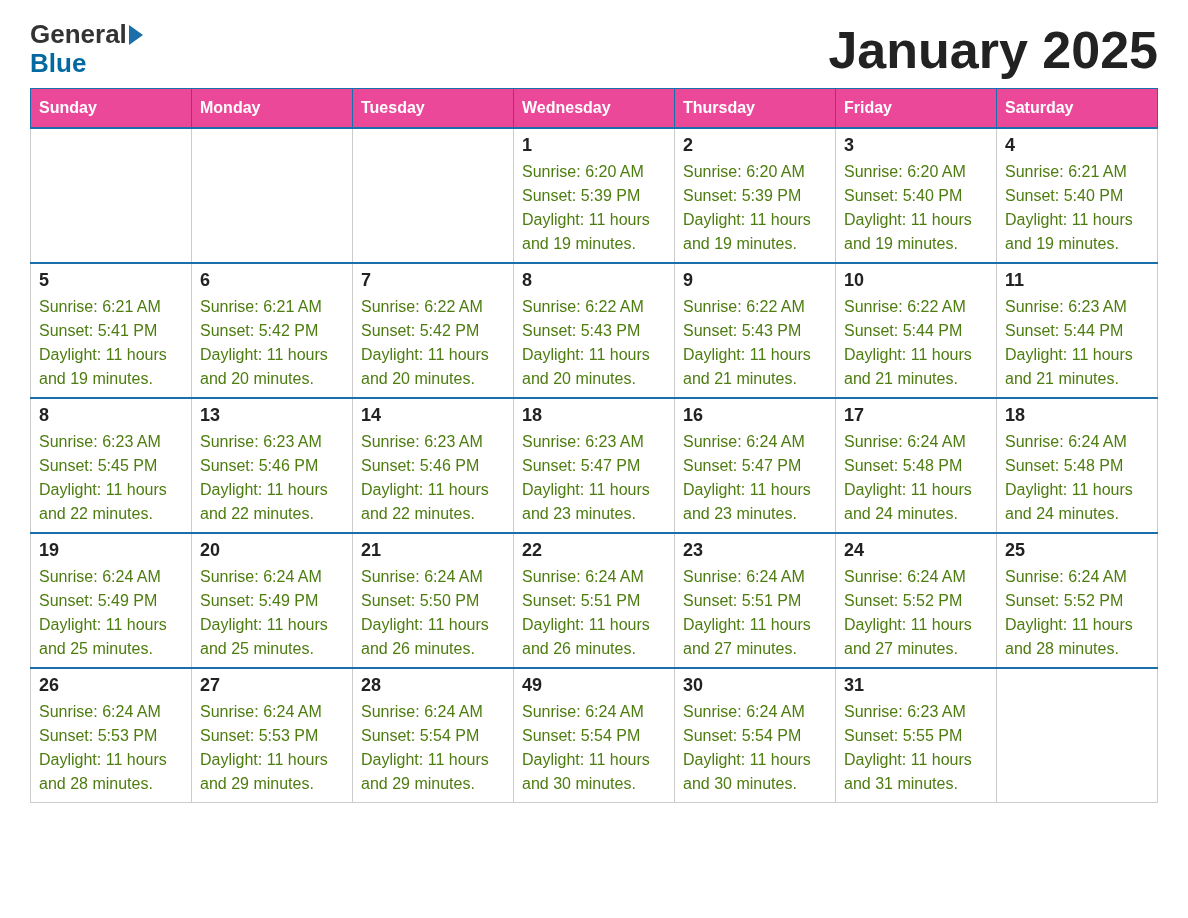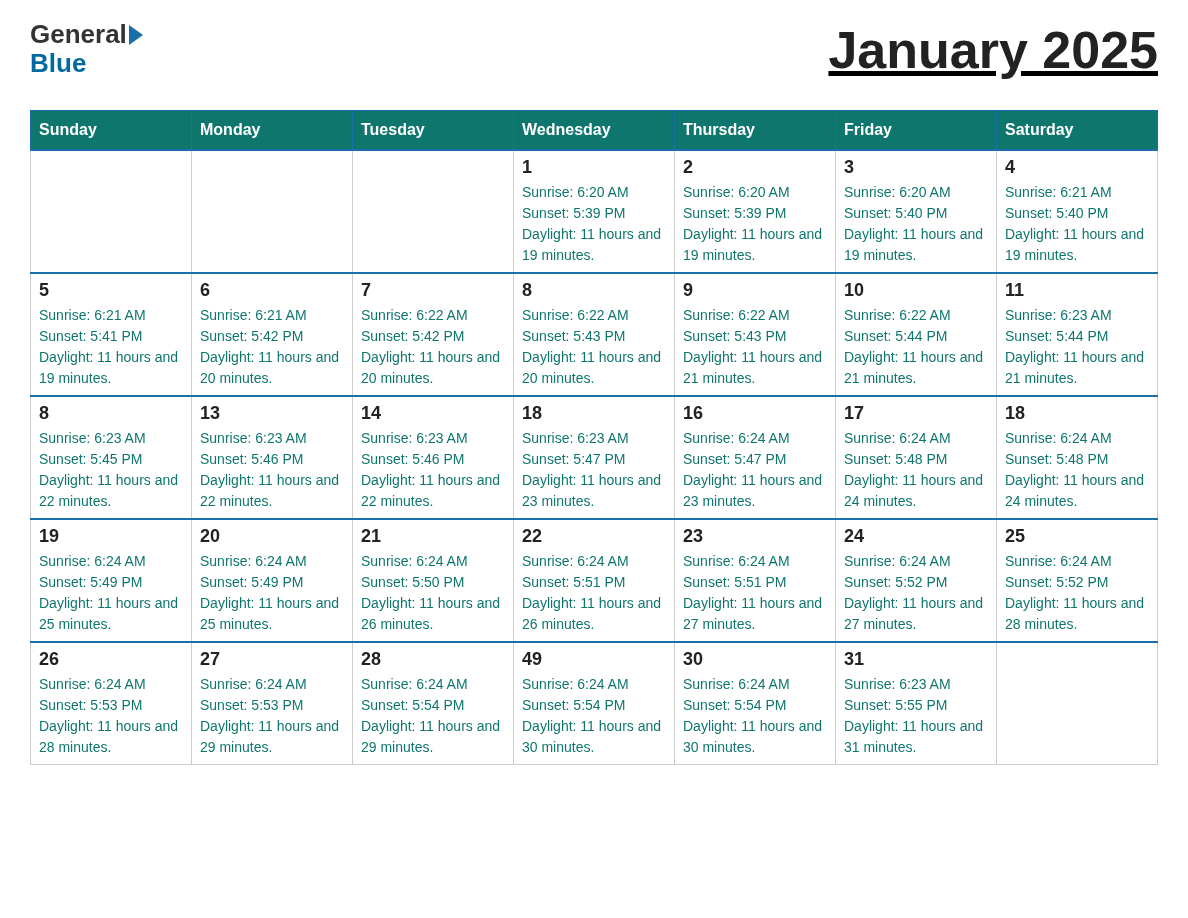--- a/index.html
+++ b/index.html
@@ -7,21 +7,21 @@
       font-family: Arial, sans-serif;
       background: #fff;
       padding: 20px 30px;
       width: 1188px;
       min-height: 918px;
     }
     .header {
       display: flex;
       justify-content: space-between;
       align-items: flex-start;
-      margin-bottom: 30px;
+      margin-bottom: 8px;
     }
     .logo {
       display: flex;
       align-items: center;
       gap: 0;
     }
     .logo-text {
       font-size: 26px;
       font-weight: bold;
       color: #333;
@@ -34,39 +34,38 @@
     .logo-arrow {
       width: 0;
       height: 0;
       border-left: 14px solid #1a6faa;
       border-top: 10px solid transparent;
       border-bottom: 10px solid transparent;
       margin-left: 2px;
       margin-top: 2px;
     }
     .title-area {
-      text-decoration: underline;
     }
     .title-area h1 {
       font-size: 52px;
       font-weight: bold;
       color: #222;
     }
     .title-area h2 {
       font-size: 20px;
       font-weight: normal;
       color: #333;
     }
     .calendar {
       width: 100%;
       border-collapse: collapse;
       border: 1px solid #bbb;
     }
     .calendar thead tr th {
-      background-color: #0f766e;
+      background-color: #ec4899;
       color: #fff;
       padding: 10px 8px;
       font-size: 16px;
       font-weight: bold;
       text-align: left;
       border: 1px solid #1a6faa;
     }
     .calendar tbody tr td {
       vertical-align: top;
       border: 1px solid #ccc;
@@ -77,22 +76,22 @@
     .calendar tbody tr {
       border-top: 2px solid #1a6faa;
     }
     .day-number {
       font-size: 18px;
       font-weight: bold;
       color: #222;
       margin-bottom: 4px;
     }
     .day-info {
-      font-size: 14px;
-      color: #0f766e;
+      font-size: 16px;
+      color: #4d7c0f;
       line-height: 1.5;
     }
     .empty-cell {
       background: #fff;
     }
   </style>
 </head>
 <body>
 
 <div class="header">

